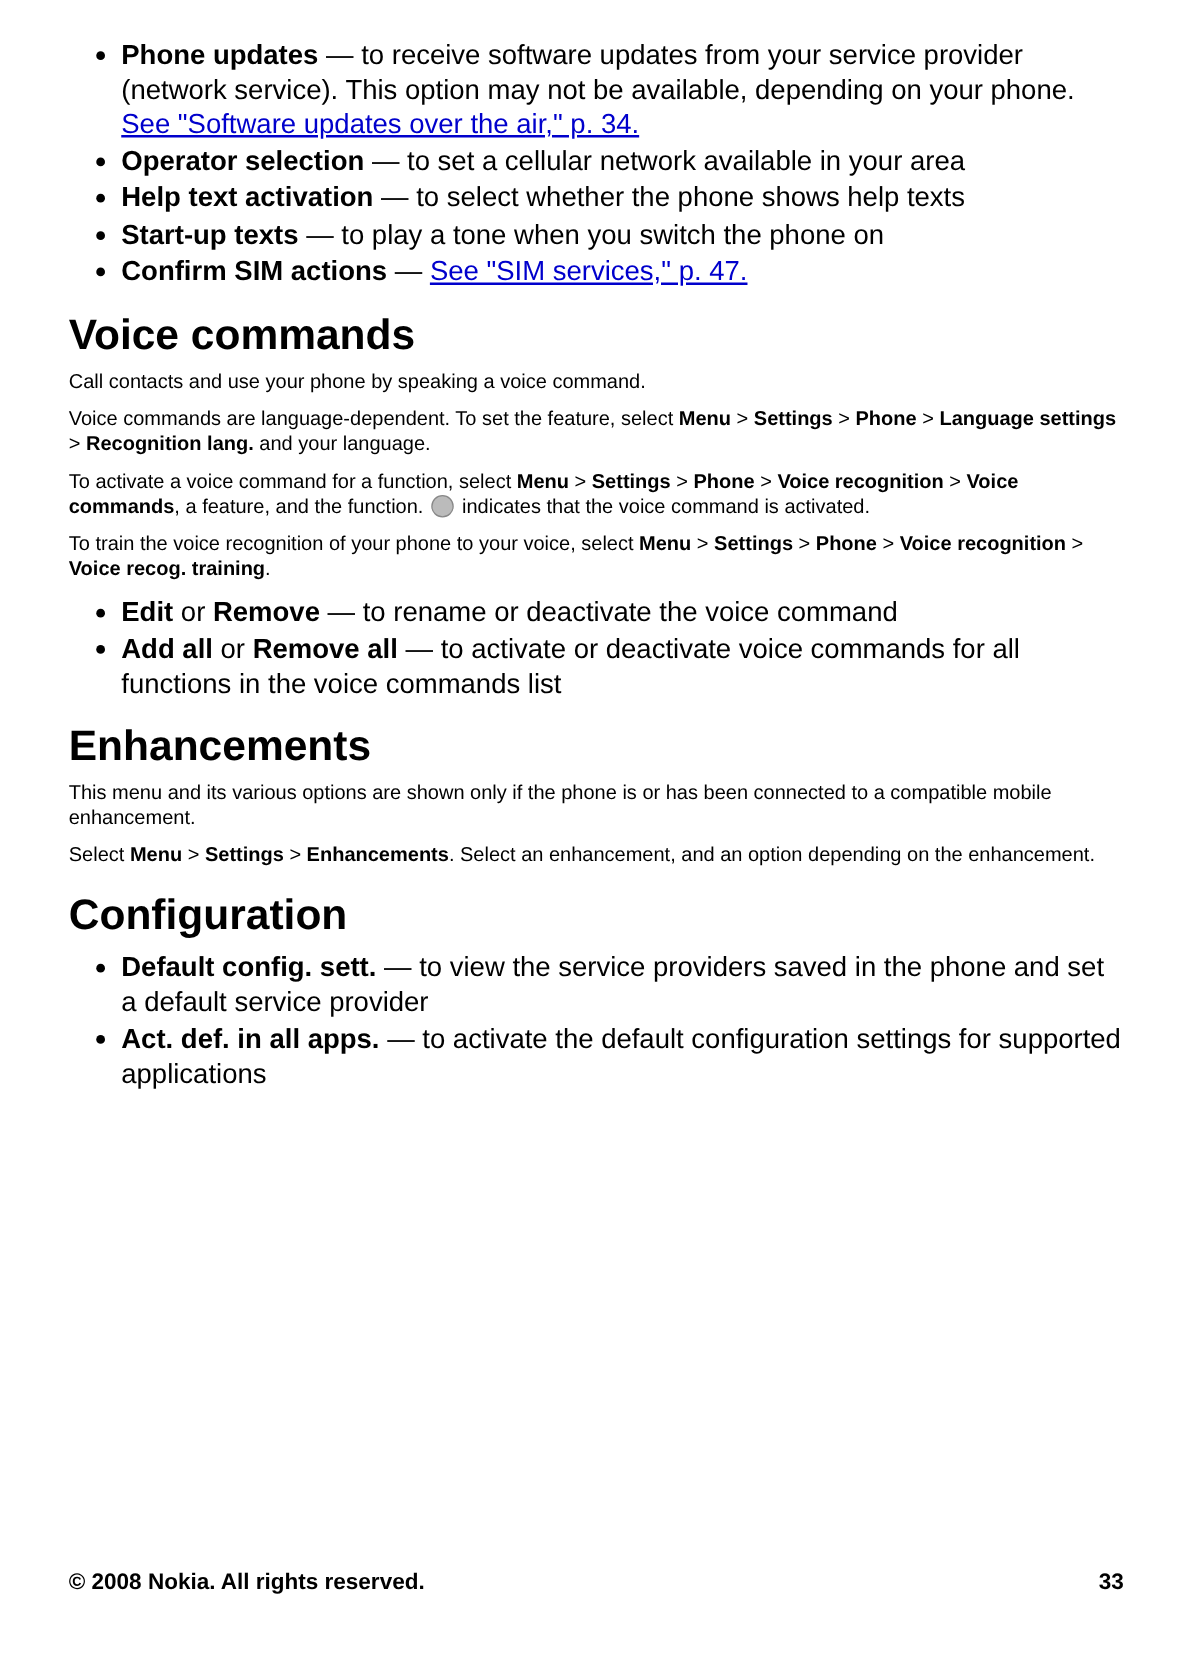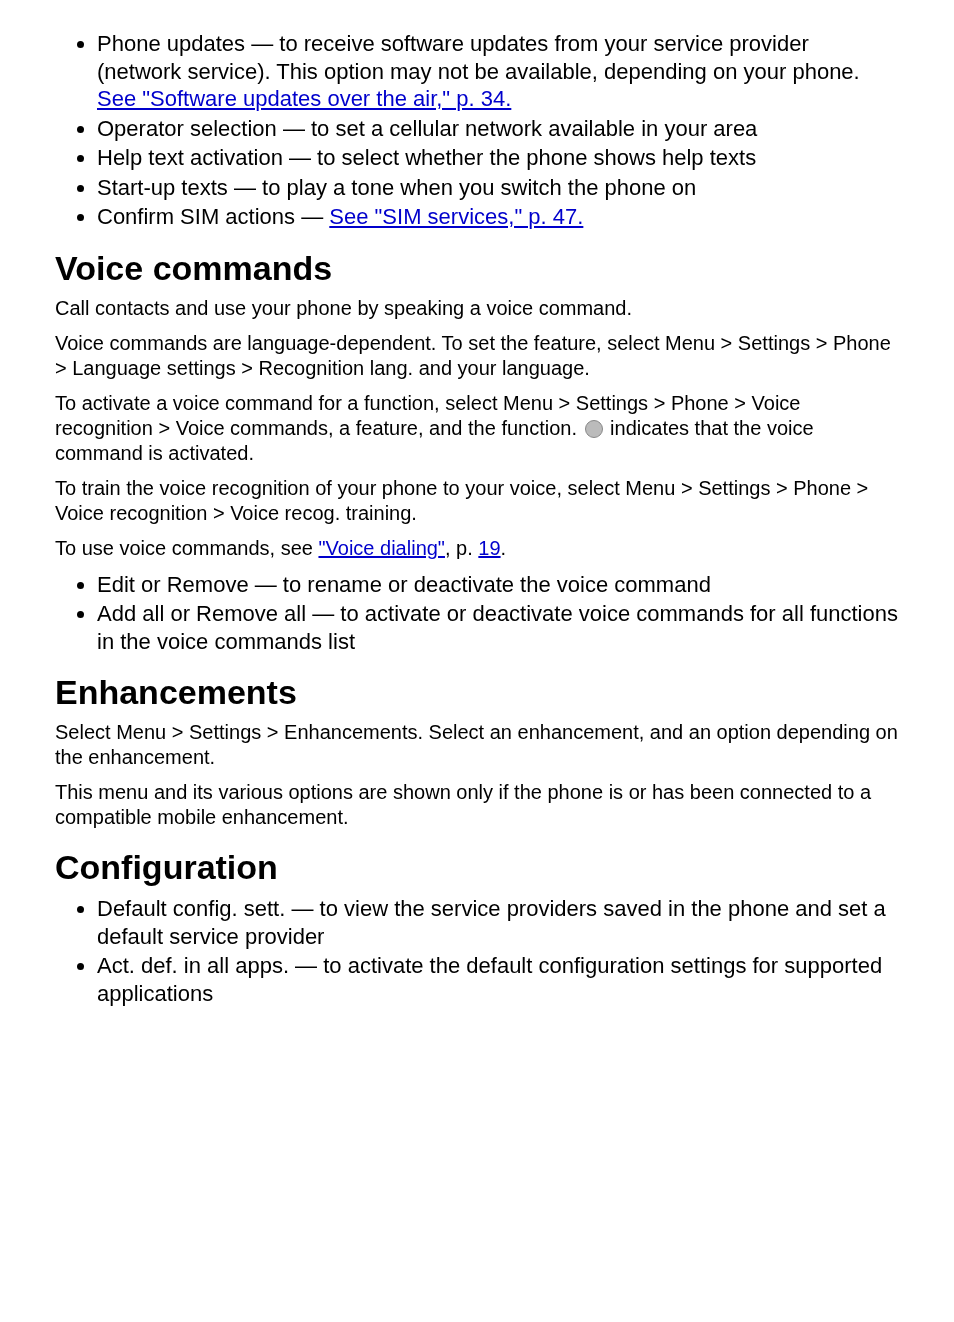--- a/index.html
+++ b/index.html
@@ -29,29 +29,29 @@
   }
   ul.dot li::marker {
     font-size: 22px;
   }
   h2 {
     font-size: 34px;
     font-weight: bold;
     margin: 18px 0 8px 0;
   }
   p.para {
-    font-size: 20px;
+    font-size: 16px;
     line-height: 1.25;
     margin: 0 0 10px 0;
   }
   a, .link {
     color: #0000cc;
     text-decoration: underline;
   }
-  b { font-weight: normal; }
+  b { font-weight: bold; }
   .icon-circle {
     display: inline-block;
     width: 16px;
     height: 16px;
     border-radius: 50%;
     background: #bbb;
     border: 1px solid #888;
     vertical-align: middle;
     margin: 0 2px;
   }
@@ -99,45 +99,46 @@
 
   <p class="para">
     <span>To activate a voice command for a function, select </span><b>Menu</b><span> &gt; </span><b>Settings</b><span> &gt; </span><b>Phone</b><span> &gt; </span><b>Voice recognition</b><span> &gt; </span><b>Voice commands</b><span>, a feature, and the function. </span><span class="icon-circle"></span><span> indicates that the voice command is activated.</span>
   </p>
 
   <p class="para">
     <span>To train the voice recognition of your phone to your voice, select </span><b>Menu</b><span> &gt; </span><b>Settings</b><span> &gt; </span><b>Phone</b><span> &gt; </span><b>Voice recognition</b><span> &gt; </span><b>Voice recog. training</b><span>.</span>
   </p>
 
 
-  <p class="para">
-    <span>To use voice commands, see </span><a href="#">"Voice dialing"</a><span>, p. </span><a href="#">19</a><span>.</span>
-  </p>
 
 
   <ul class="dot">
     <li>
       <b>Edit</b><span> or </span><b>Remove</b><span> — to rename or deactivate the voice command</span>
     </li>
     <li>
       <b>Add all</b><span> or </span><b>Remove all</b><span> — to activate or deactivate voice commands for all functions in the voice commands list</span>
     </li>
   </ul>
 
   <h2>Enhancements</h2>
+  <p class="para">This menu and its various options are shown only if the phone is or has been connected to a compatible mobile enhancement.</p>
   <p class="para">
     <span>Select </span><b>Menu</b><span> &gt; </span><b>Settings</b><span> &gt; </span><b>Enhancements</b><span>. Select an enhancement, and an option depending on the enhancement.</span>
   </p>
-  <p class="para">This menu and its various options are shown only if the phone is or has been connected to a compatible mobile enhancement.</p>
 
   <h2>Configuration</h2>
 
 
   <ul class="dot">
     <li>
       <b>Default config. sett.</b><span>  —  to view the service providers saved in the phone and set a default service provider</span>
     </li>
     <li>
       <b>Act. def. in all apps.</b><span>  —  to activate the default configuration settings for supported applications</span>
     </li>
   </ul>
 
+  <div class="footer">
+    <span>© 2008 Nokia. All rights reserved.</span>
+    <span>33</span>
+  </div>
 </div>
 
 </body></html>

